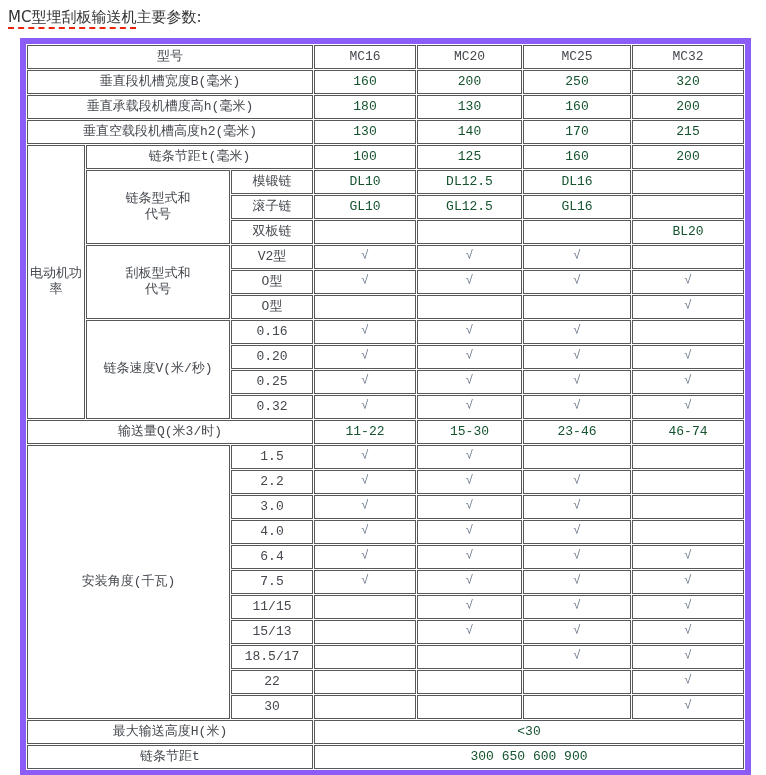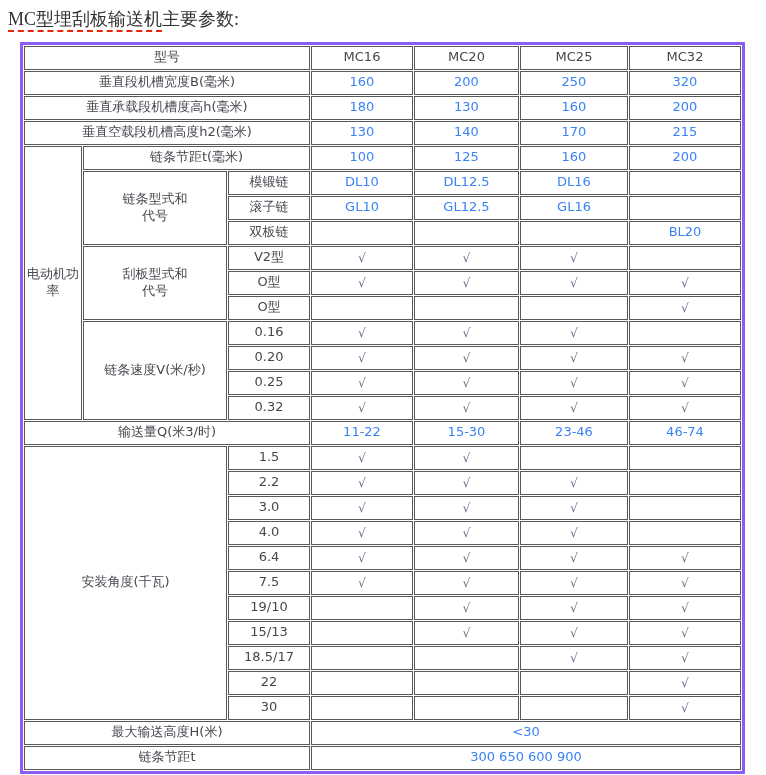--- a/index.html
+++ b/index.html
@@ -9,38 +9,38 @@
   }
   body {
     font-family: "DejaVu Sans", "Liberation Sans", sans-serif;
     color: #3c4046;
     width: 766px;
     height: 775px;
     box-sizing: border-box;
     padding: 8px;
   }
   .page-title {
-    font-size: 18px;
+    font-size: 15px;
     font-weight: 400;
     color: #333333;
     margin: 0 0 11px 0;
     line-height: 1.25;
-    font-family: Liberation Serif, serif;
   }
   .page-title .underlined {
     border-bottom: 2px dashed #e8240c;
     padding-bottom: 1px;
   }
   table.params {
     border-collapse: separate;
     border-spacing: 1px;
-    border: 3px solid #8b5cf6;
+    border: 6px solid #8b5cf6;
     background: #ffffff;
     margin-left: 12px;
     table-layout: fixed;
+    font-family: Liberation Mono, monospace;
   }
   table.params td {
     border: 1px solid #585858;
     text-align: center;
     vertical-align: middle;
     font-size: 13px;
     height: 22px;
     line-height: 1.25;
     padding: 0 2px;
     overflow: hidden;
@@ -52,21 +52,21 @@
   table.params td.cell-label,
   table.params td.cell-sub,
   table.params td.cell-model {
     color: #44484e;
   }
   table.params td.cell-check {
     color: #68768a;
     font-size: 12.5px;
   }
   table.params td.cell-value {
-    color: #3b82f6;
+    color: #14532d;
   }
 </style>
 </head>
 <body>
 
 <h1 class="page-title"><span class="underlined">MC型埋刮板输送机</span><span>主要参数:</span></h1>
 
 <table class="params">
   <colgroup>
     <col style="width:58px">
@@ -233,21 +233,21 @@
         <td class="cell-check">√</td>
       </tr>
       <tr>
         <td class="cell-sub">7.5</td>
         <td class="cell-check">√</td>
         <td class="cell-check">√</td>
         <td class="cell-check">√</td>
         <td class="cell-check">√</td>
       </tr>
       <tr>
-        <td class="cell-sub">19/10</td>
+        <td class="cell-sub">11/15</td>
         <td class="cell-empty"></td>
         <td class="cell-check">√</td>
         <td class="cell-check">√</td>
         <td class="cell-check">√</td>
       </tr>
       <tr>
         <td class="cell-sub">15/13</td>
         <td class="cell-empty"></td>
         <td class="cell-check">√</td>
         <td class="cell-check">√</td>

